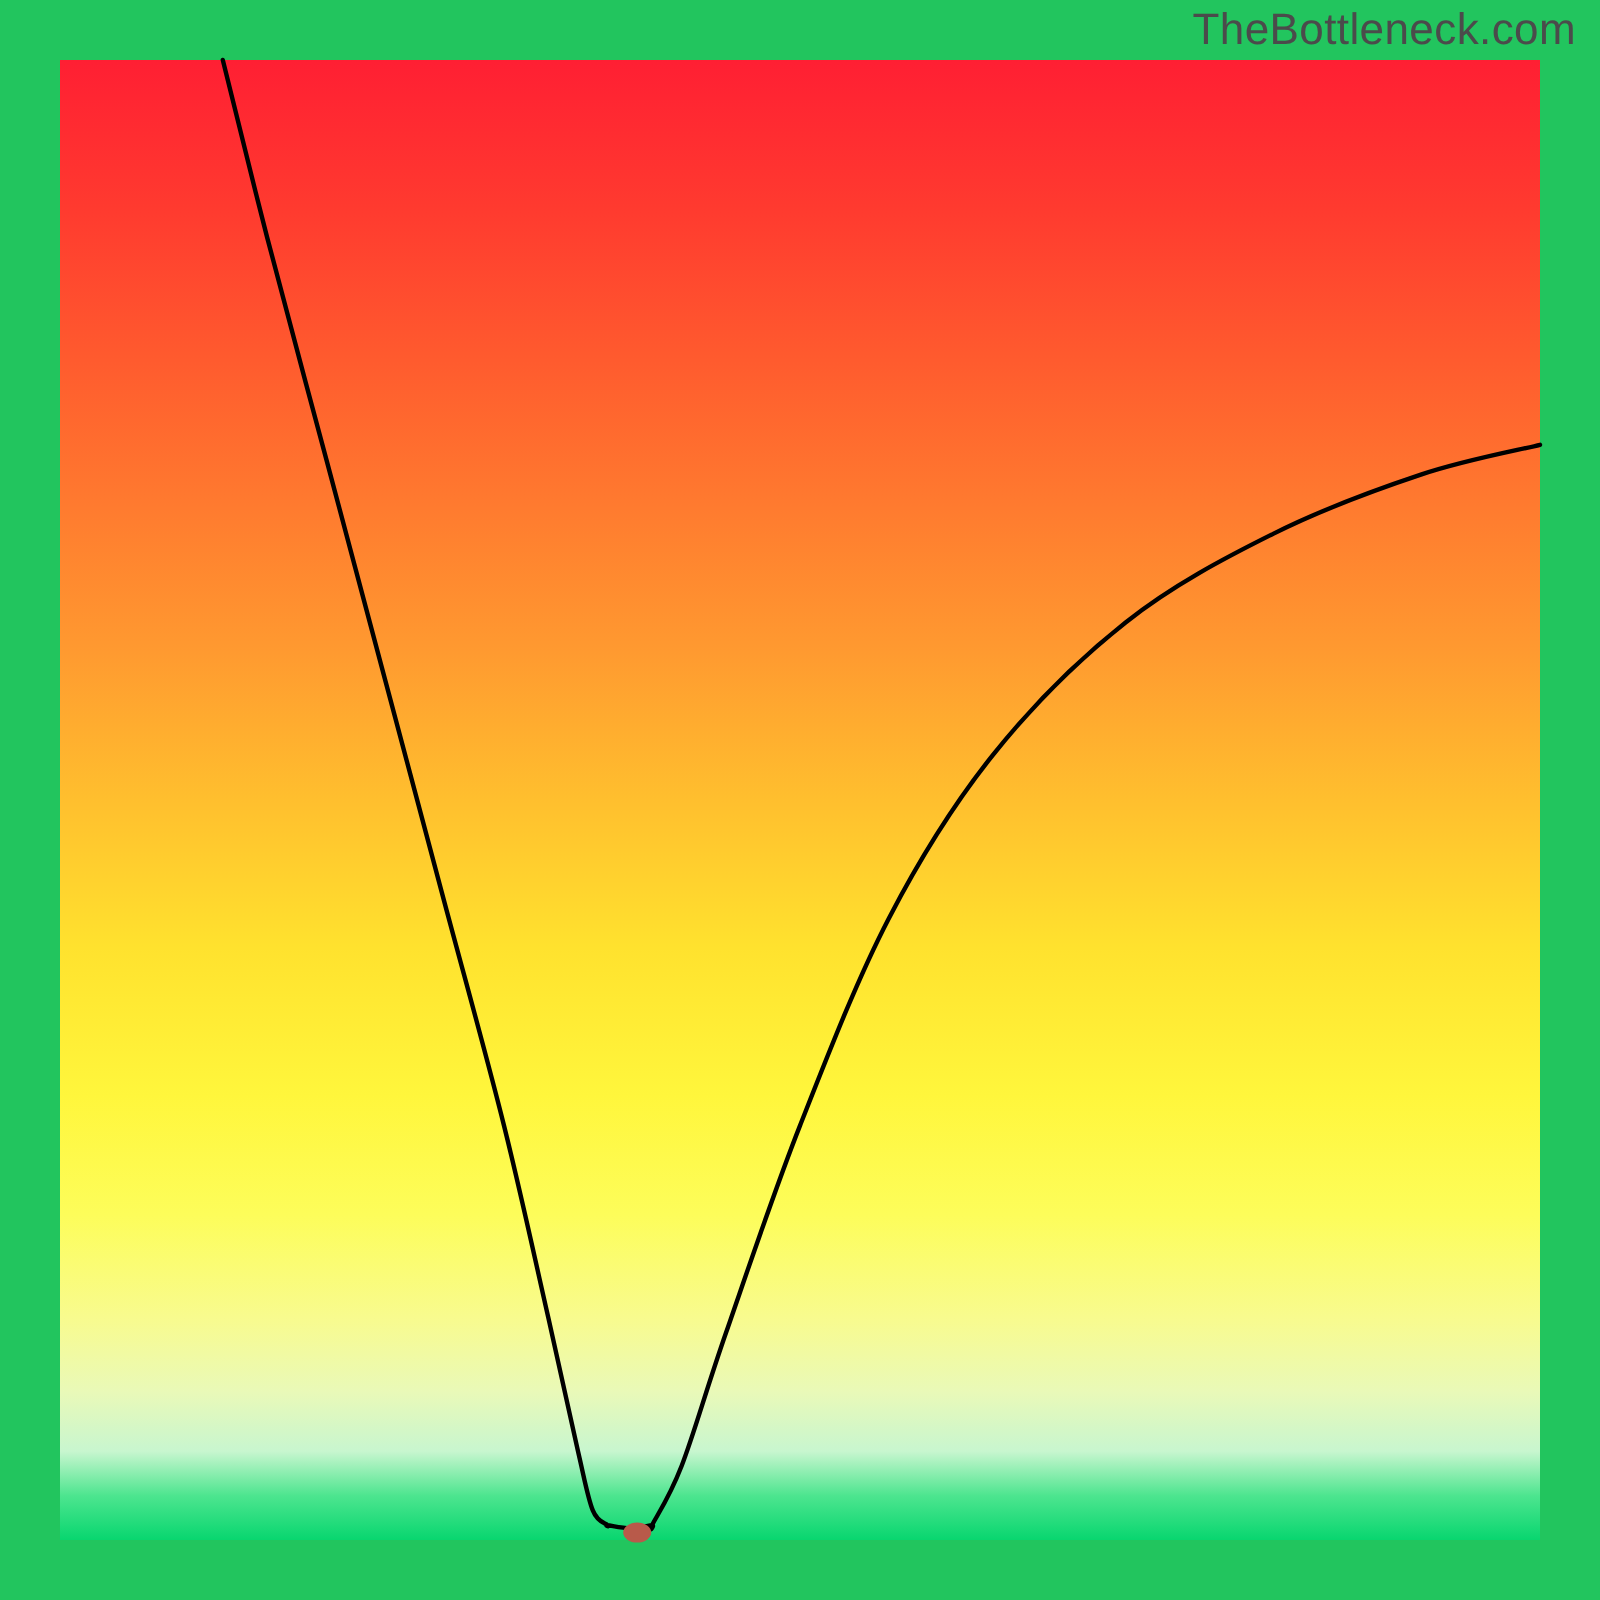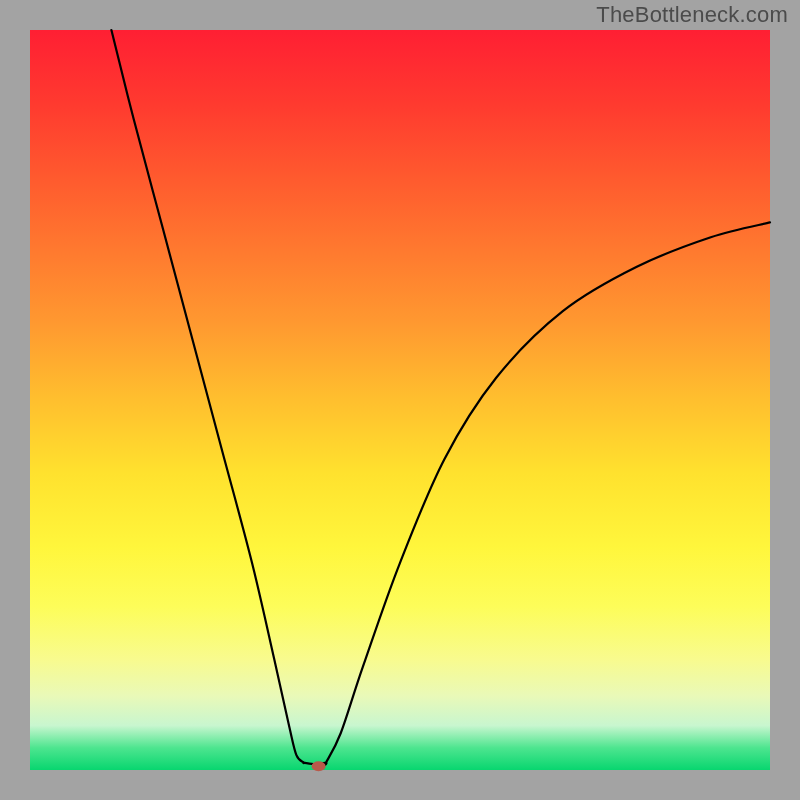--- a/index.html
+++ b/index.html
@@ -8,21 +8,21 @@
     width: 800px;
     height: 800px;
     background: #000;
     overflow: hidden;
     font-family: Arial, Helvetica, sans-serif;
   }
   .outer {
     position: relative;
     width: 800px;
     height: 800px;
-    background: #a3a3a3;
+    background: #22c55e;
   }
   .watermark {
     position: absolute;
     top: 2px;
     right: 12px;
     color: #4b4b4b;
     font-size: 22px;
     font-weight: 500;
     letter-spacing: 0.2px;
     user-select: none;

